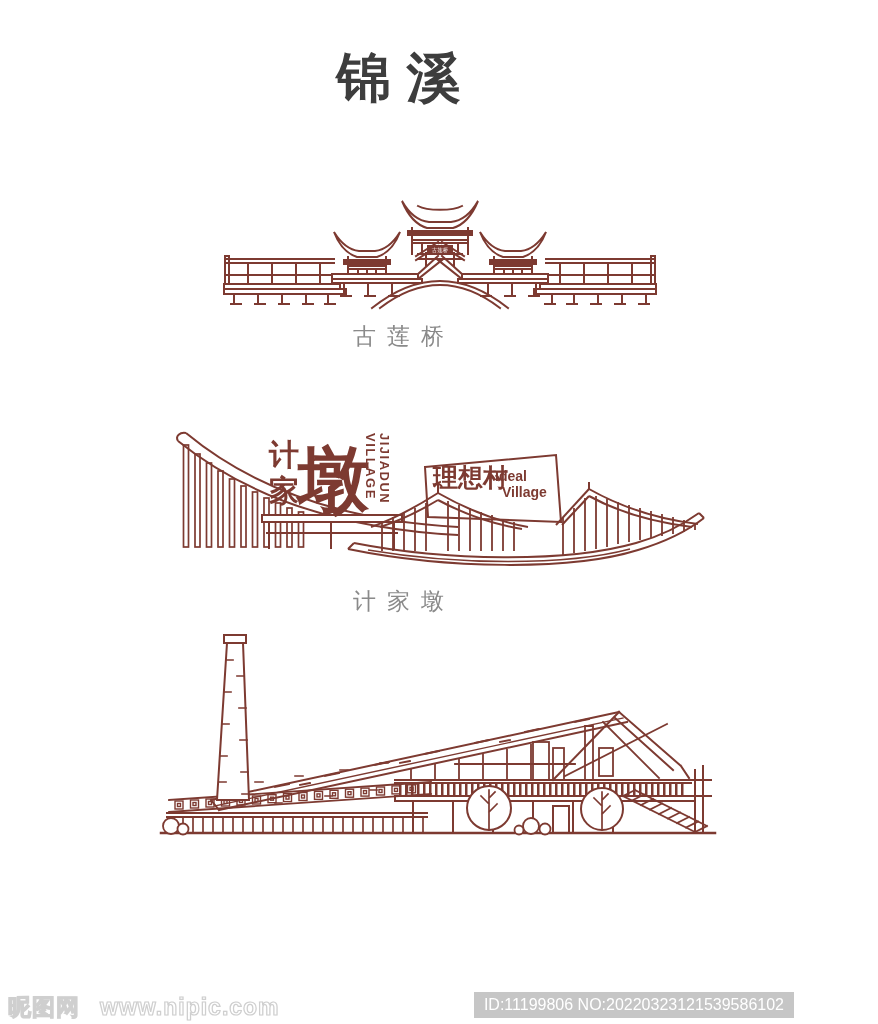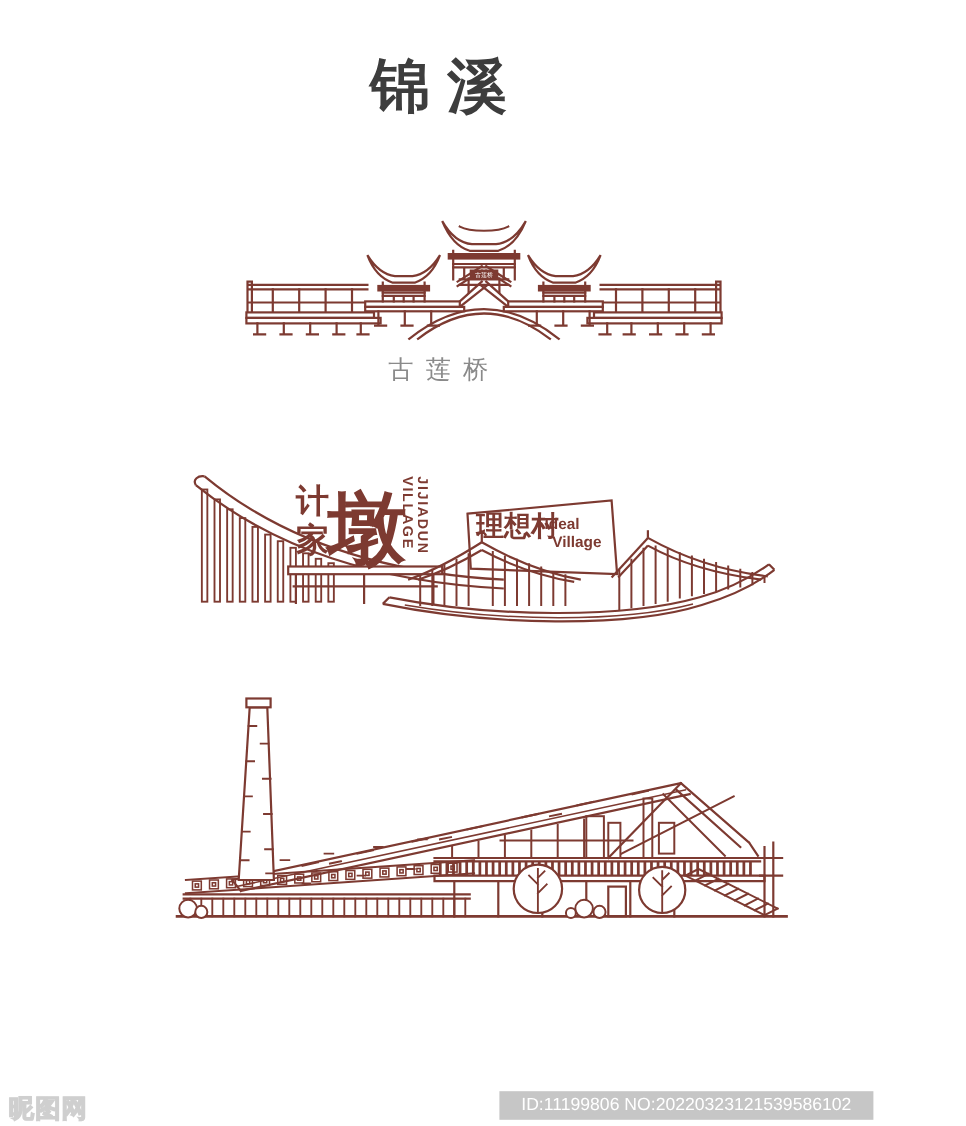--- a/index.html
+++ b/index.html
@@ -13,21 +13,21 @@
   .cap-bridge{top:321px}
   .cap-jjd{top:586px}
   .cap-kiln{top:864px}
   .illus{position:absolute;color:var(--line,#7d3a31);}
   .illus-bridge{left:222px;top:196px}
   .illus-jjd{left:166px;top:421px}
   .illus-kiln{left:155px;top:630px}
   .wm{position:absolute;top:992px;left:8px;display:flex;gap:20px;align-items:baseline;
       font-weight:bold;font-size:23px;letter-spacing:1px;color:#fff;
       -webkit-text-stroke:1.2px #cfcfcf;text-shadow:0 0 1px #d6d6d6;}
-  .idbadge{position:absolute;top:992px;right:3px;height:26px;line-height:26px;padding:0 20px;
+  .idbadge{position:absolute;top:992px;right:3px;height:26px;line-height:26px;padding:0 10px;
            background:var(--watermark-bg,#c6c6c6);color:var(--watermark-text,#ffffff);font-size:16px;}
   svg text{font-family:"Liberation Sans",sans-serif;}
 </style>
 </head>
 <body>
 
 <div class="canvas">
 
   <h1 class="title">锦溪</h1>
 
@@ -135,20 +135,21 @@
           <text x="168" y="84" font-size="72" text-anchor="middle" font-family="&quot;DejaVu Serif&quot;,&quot;Liberation Serif&quot;,serif">墩</text>
           <text transform="translate(200,12) rotate(90)" font-size="13" letter-spacing="1.5">VILLAGE</text>
           <text transform="translate(214,12) rotate(90)" font-size="13" letter-spacing="1.5">JIJIADUN</text>
           <text x="267" y="65" font-size="25">理想村</text>
           <text x="329" y="60" font-size="14">Ideal</text>
           <text x="336" y="76" font-size="14">Village</text>
         </g>
       </g>
     </svg>
   </figure>
+  <div class="caption cap-jjd">计家墩</div>
 
   <figure class="illus illus-kiln" style="margin:0">
     <svg width="578" height="215" viewBox="0 0 578 215">
       <g stroke="currentColor" fill="none" stroke-width="2" stroke-linecap="square">
 
         <path stroke-width="1.6" d="M100,152 h8 M140,146 h8 M185,140 h8 M225,133 h8 M120,173 h7 M170,166 h7 M215,160 h7 M255,154 h7"></path>
 
         <g stroke-width="1.4">
           <path stroke-width="1.8" d="M14,170 L276,152 M14,182 L276,164"></path>
           <rect x="20" y="171" width="8" height="8"></rect>
@@ -250,16 +251,17 @@
           <circle cx="364" cy="200" r="4.5" fill="#fff"></circle>
           <circle cx="16" cy="196" r="8" fill="#fff"></circle>
           <circle cx="28" cy="199" r="5.5" fill="#fff"></circle>
         </g>
       </g>
     </svg>
   </figure>
 
   <div class="wm">
     <span>昵图网</span>
+    <span>www.nipic.com</span>
   </div>
   <div class="idbadge">ID:11199806 NO:20220323121539586102</div>
 
 </div>
 
 </body></html>

